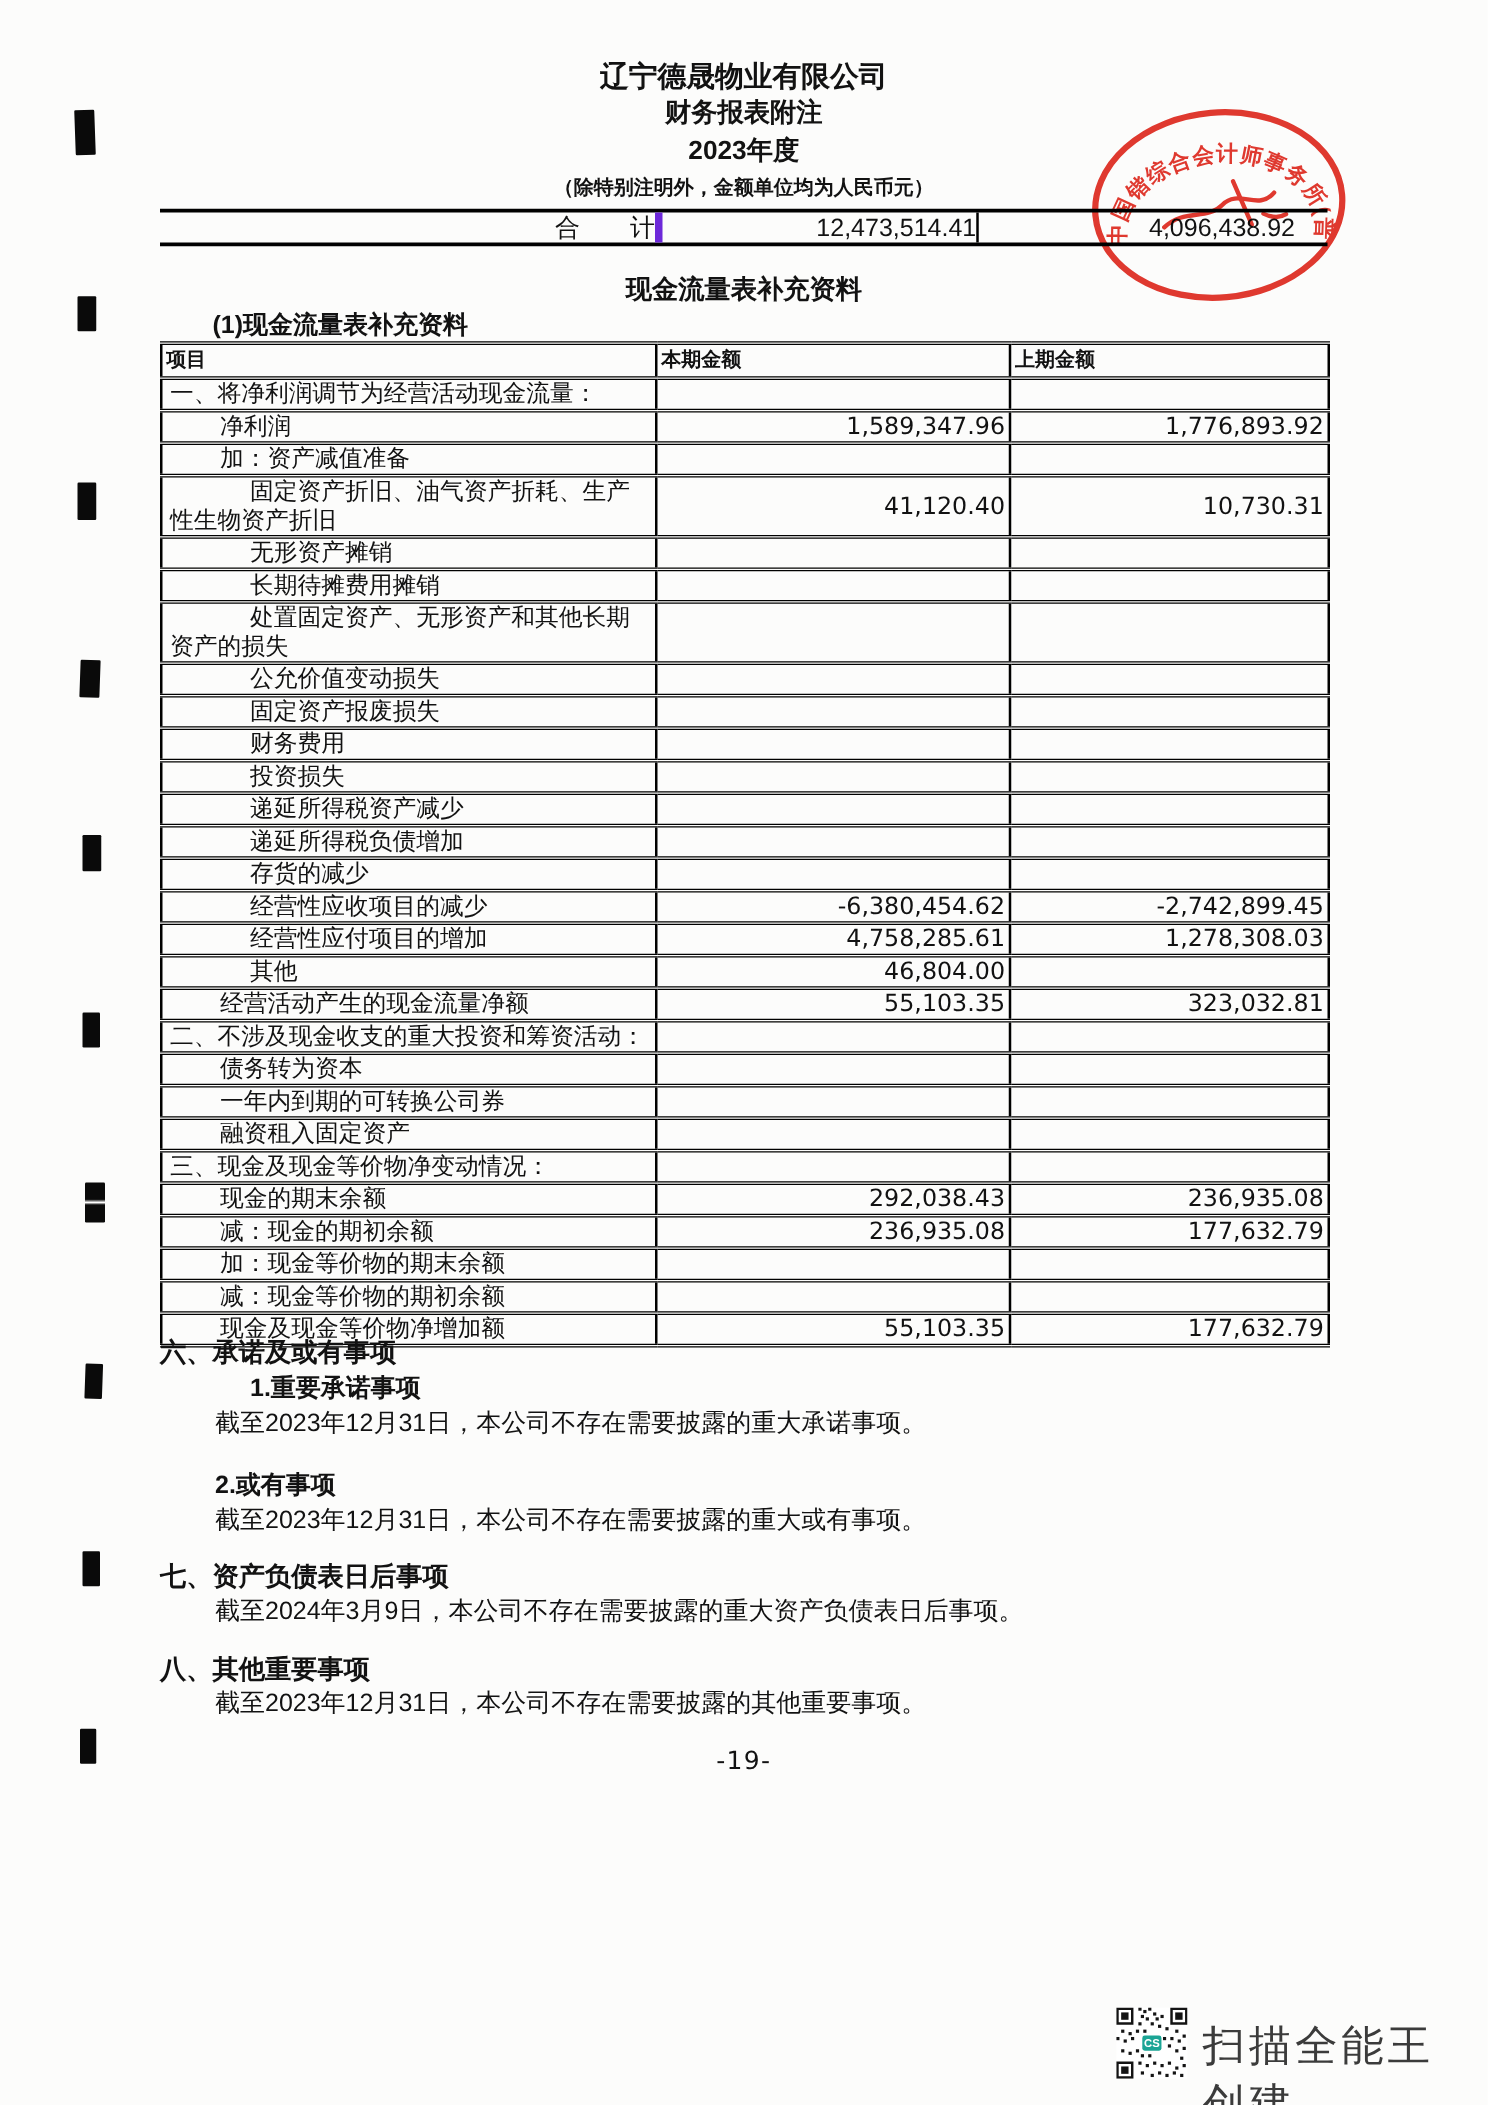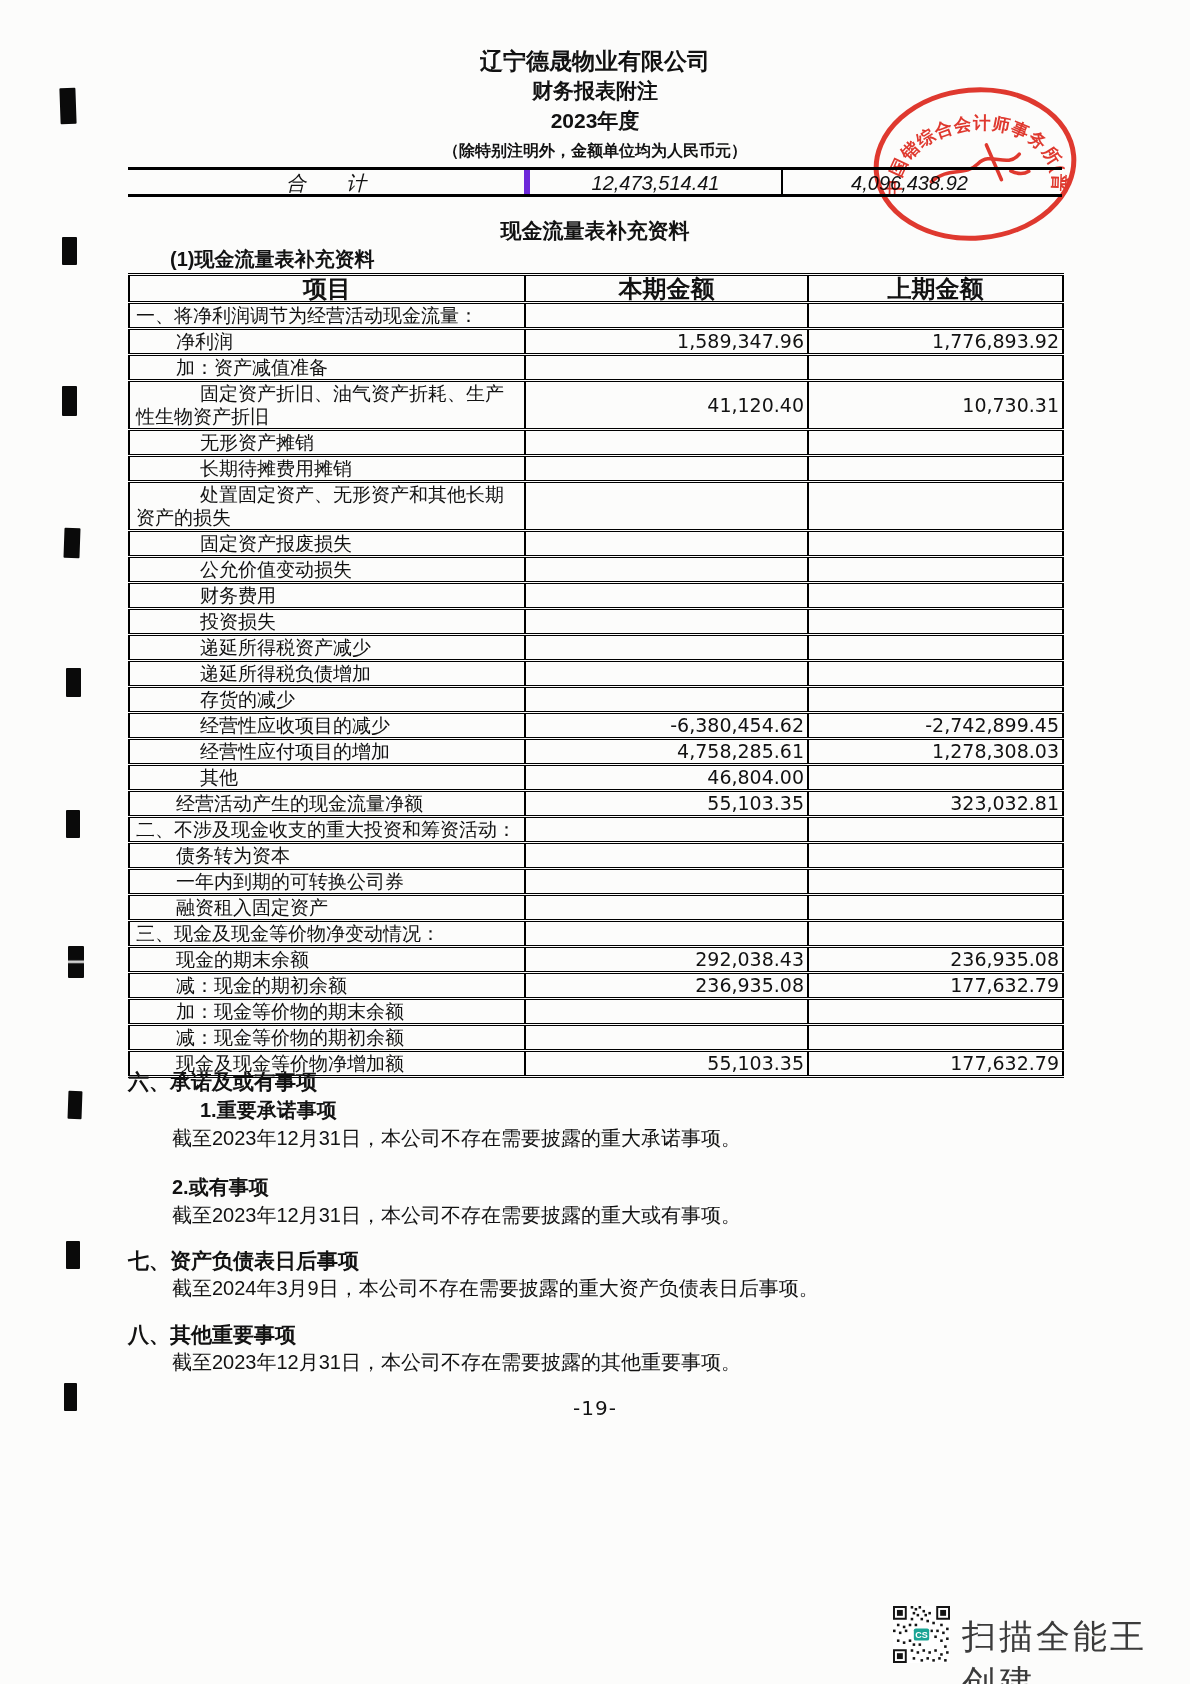--- a/index.html
+++ b/index.html
@@ -16,40 +16,40 @@
   
   .doc-header{top:46px;left:0;width:100%;text-align:center;line-height:30px;}
   .doc-header .l1{font-size:23px;font-weight:700;}
   .doc-header .l2,.doc-header .l3{font-size:21px;font-weight:700;}
   .doc-header .l4{font-size:16px;font-weight:600;}
 
   
   .total-table{left:128px;top:167px;width:934px;height:30px;display:flex;
     border-top:3px solid #000;border-bottom:3px solid #000;box-sizing:border-box;
     font-size:20px;line-height:26px;}
-  .total-table .cell{box-sizing:border-box;text-align:center;overflow:hidden;font-style:italic;}
+  .total-table .cell{box-sizing:border-box;text-align:right;overflow:hidden;}
   .total-table .c1{width:396px;}
   .total-table .c2{width:257px;border-left:6px solid #6d28d9;}
   .total-table .c3{width:255px;border-left:2px solid #000;}
 
   
   .stamp{left:868px;top:82px;width:214px;height:164px;z-index:6;mix-blend-mode:multiply;opacity:.93;}
 
   
   .section-title{top:217px;left:0;width:100%;text-align:center;font-size:21px;font-weight:700;}
   .sub-title{left:170px;top:246px;font-size:20px;font-weight:600;}
 
   
   .main-table-wrap{left:128px;top:273px;width:934px;}
   table.supp{border-collapse:collapse;table-layout:fixed;width:934px;
     border-left:2px solid #000;border-right:2px solid #000;}
   table.supp th,table.supp td{
     border-bottom:3px double #000;box-sizing:border-box;overflow:hidden;
     padding:0 3px;font-weight:normal;}
-  table.supp thead th{border-top:3px double #000;height:28px;font-size:24px;font-weight:600;text-align:center;line-height:25px;}
+  table.supp thead th{border-top:3px double #000;height:28px;font-size:16px;font-weight:600;text-align:left;line-height:25px;}
   table.supp td{height:24px;font-size:19px;line-height:23px;}
   table.supp td+td,table.supp th+th{border-left:2px solid #000;}
   td.c-item{text-align:left;}
   td.c-item.i0{padding-left:6px;}
   td.c-item.i1{padding-left:46px;}
   td.c-item.i2{padding-left:70px;}
   td.c-item.wrap{padding-left:6px;text-indent:64px;white-space:normal;}
   td.c-num{text-align:right;font-family:"DejaVu Sans","Liberation Sans",sans-serif;font-size:18px;}
 
   
@@ -153,26 +153,26 @@
           <td class="c-item i2">长期待摊费用摊销</td>
           <td class="c-num"></td>
           <td class="c-num"></td>
         </tr>
         <tr>
           <td class="c-item i2 wrap">处置固定资产、无形资产和其他长期资产的损失</td>
           <td class="c-num"></td>
           <td class="c-num"></td>
         </tr>
         <tr>
+          <td class="c-item i2">公允价值变动损失</td>
+          <td class="c-num"></td>
+          <td class="c-num"></td>
+        </tr>
+        <tr>
           <td class="c-item i2">固定资产报废损失</td>
-          <td class="c-num"></td>
-          <td class="c-num"></td>
-        </tr>
-        <tr>
-          <td class="c-item i2">公允价值变动损失</td>
           <td class="c-num"></td>
           <td class="c-num"></td>
         </tr>
         <tr>
           <td class="c-item i2">财务费用</td>
           <td class="c-num"></td>
           <td class="c-num"></td>
         </tr>
         <tr>
           <td class="c-item i2">投资损失</td>

